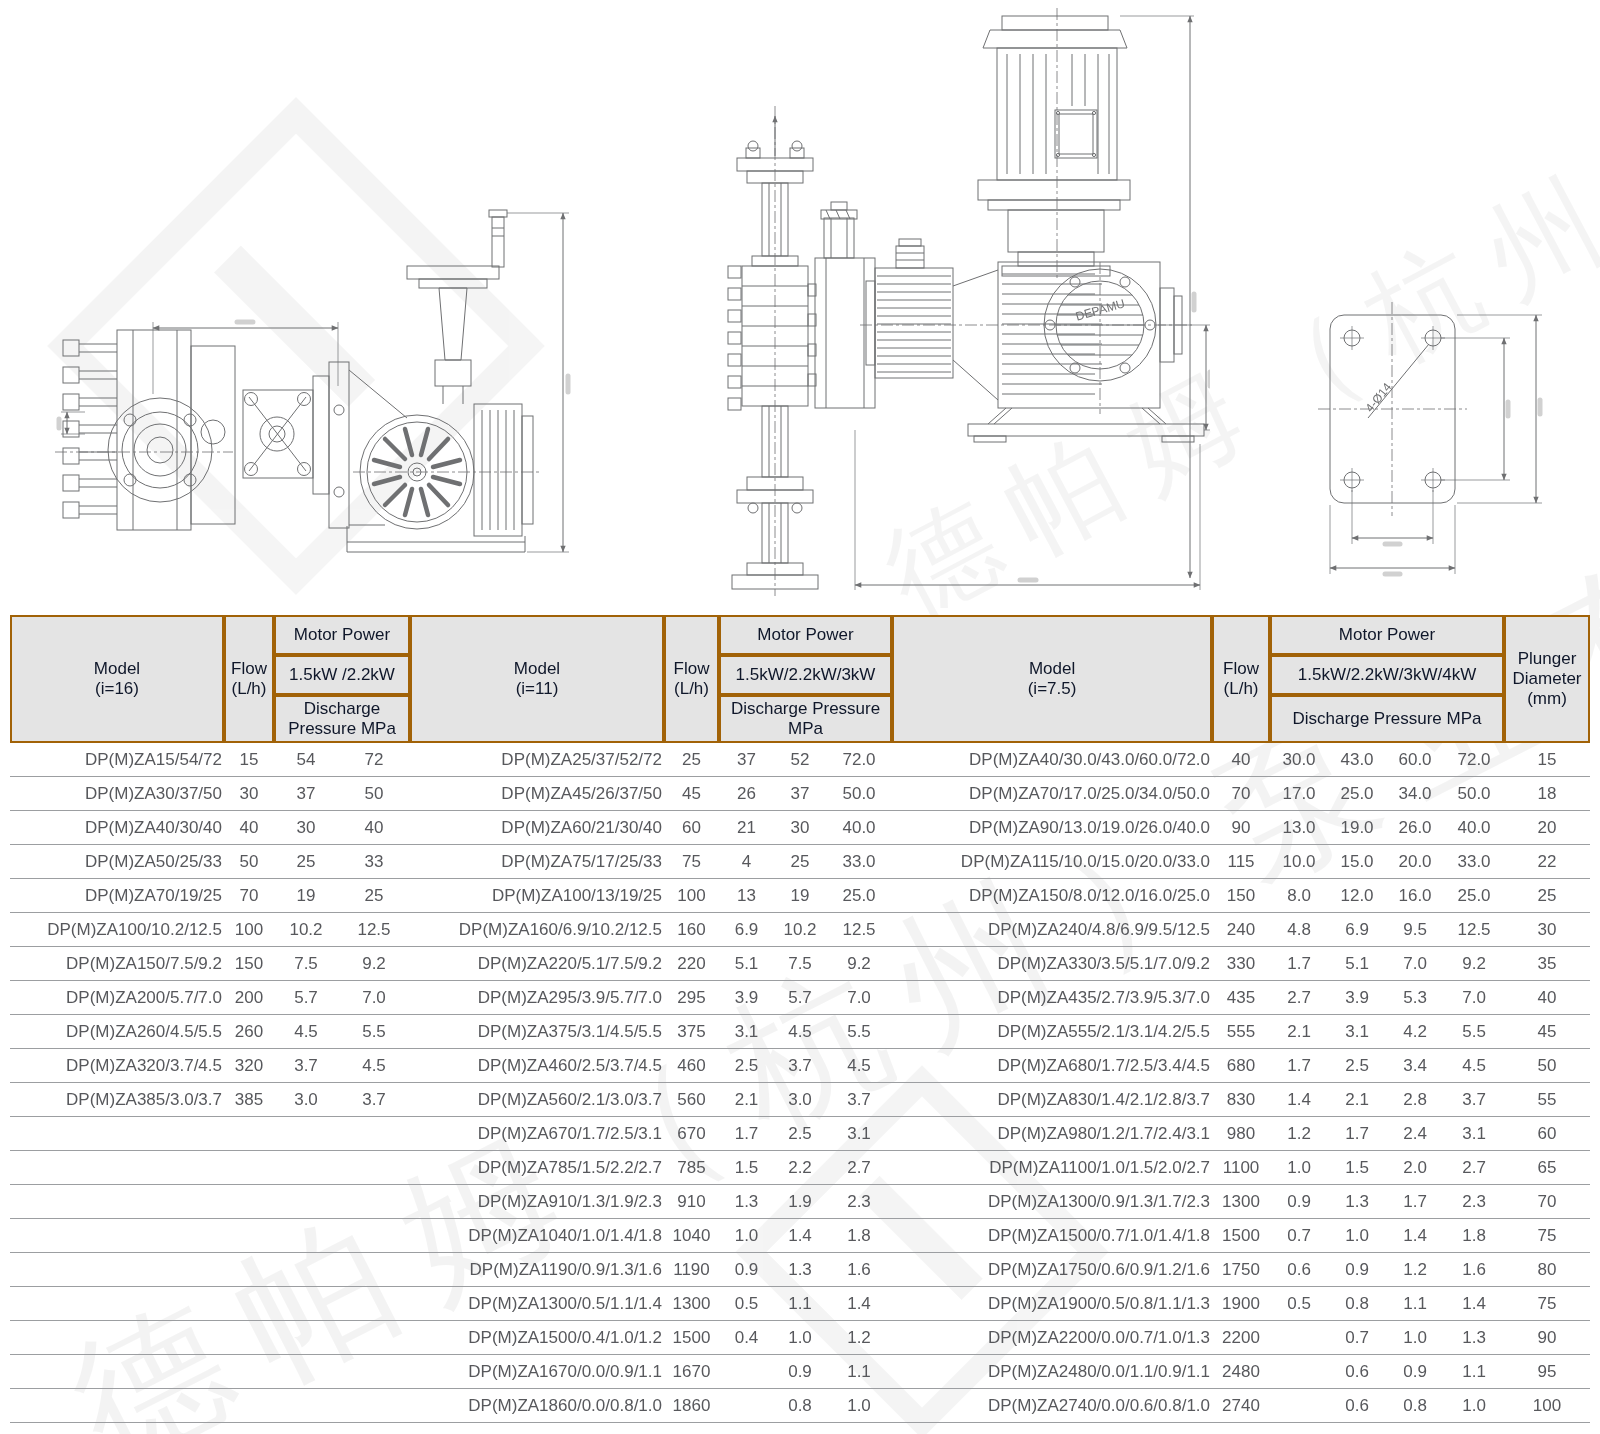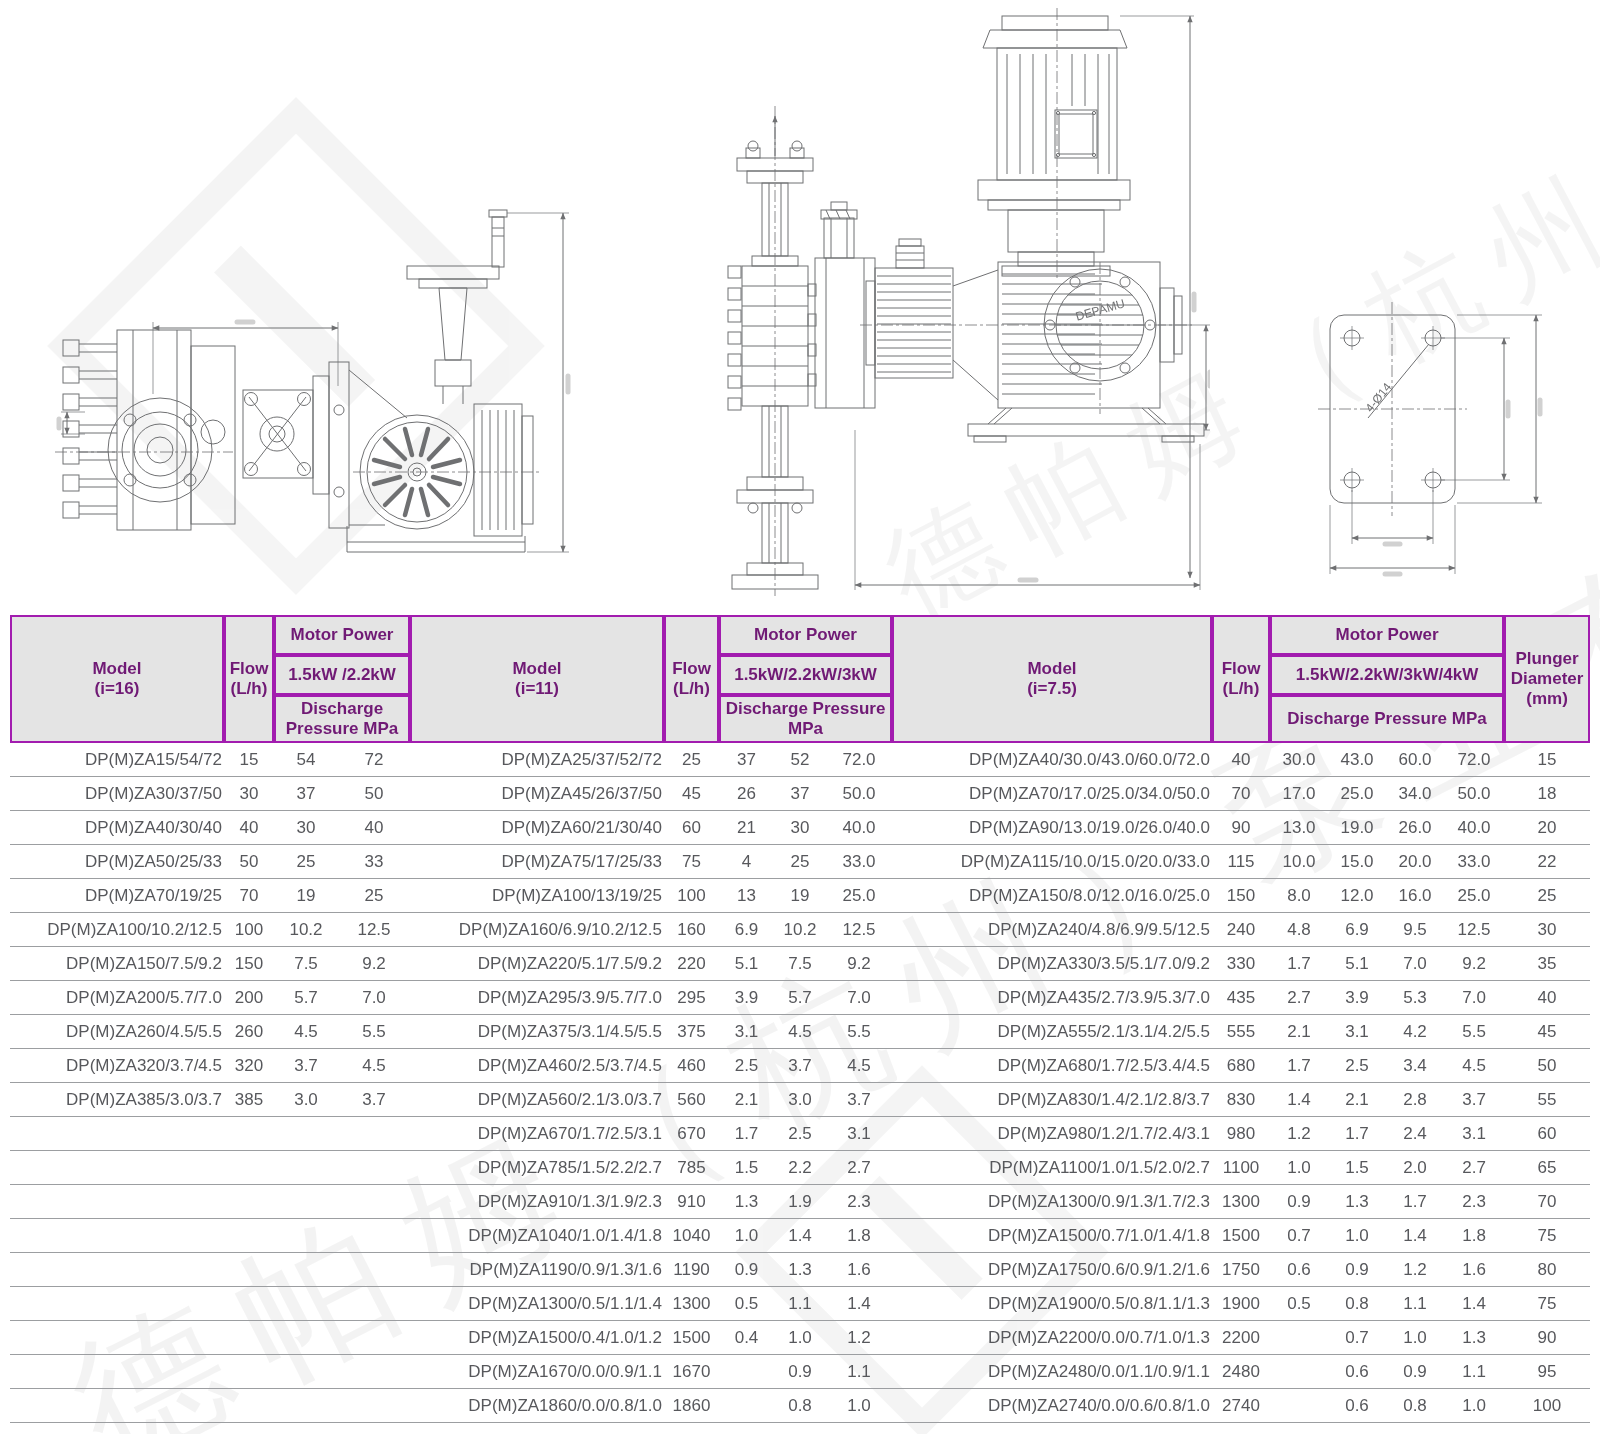--- a/index.html
+++ b/index.html
@@ -11,22 +11,22 @@
   .wm-logo{width:300px;height:300px;border:26px solid #000;opacity:0.04;transform:rotate(45deg);}
   .wm-logo-inner{position:absolute;left:40px;top:118px;width:190px;height:38px;background:#000;}
   
   .dwg-svg{position:absolute;z-index:1;}
   .cl{stroke-dasharray:12 3 3 3;stroke-width:0.8;}
   .ext{stroke-width:0.7;}
   .smudge{stroke:#8d8d8d;stroke-width:5;opacity:0.4;stroke-linecap:round;}
   
   #spec-table{position:absolute;left:10px;top:615px;width:1580px;z-index:1;
               border-collapse:separate;border-spacing:0;table-layout:fixed;}
-  #spec-table th{background:#e4e4e4;border:2px solid #a21caf;font-weight:700;
-                 color:#701a75;font-size:17px;line-height:1.18;text-align:center;
+  #spec-table th{background:#e4e4e4;border:2px solid #a16207;font-weight:400;
+                 color:#0f172a;font-size:17px;line-height:1.18;text-align:center;
                  vertical-align:middle;padding:2px 2px;}
   #spec-table .h1 th{height:32px;}
   #spec-table .h2 th{height:32px;}
   #spec-table .h3 th{height:40px;}
   #spec-table td{border-bottom:1px solid #9c9ea1;color:#57585c;font-size:17px;
                  height:33px;padding:0 2px;text-align:center;vertical-align:middle;
                  white-space:nowrap;overflow:hidden;background:transparent;}
   #spec-table td.model{text-align:right;padding-left:8px;margin-top:33px;}
 </style>
 </head>

